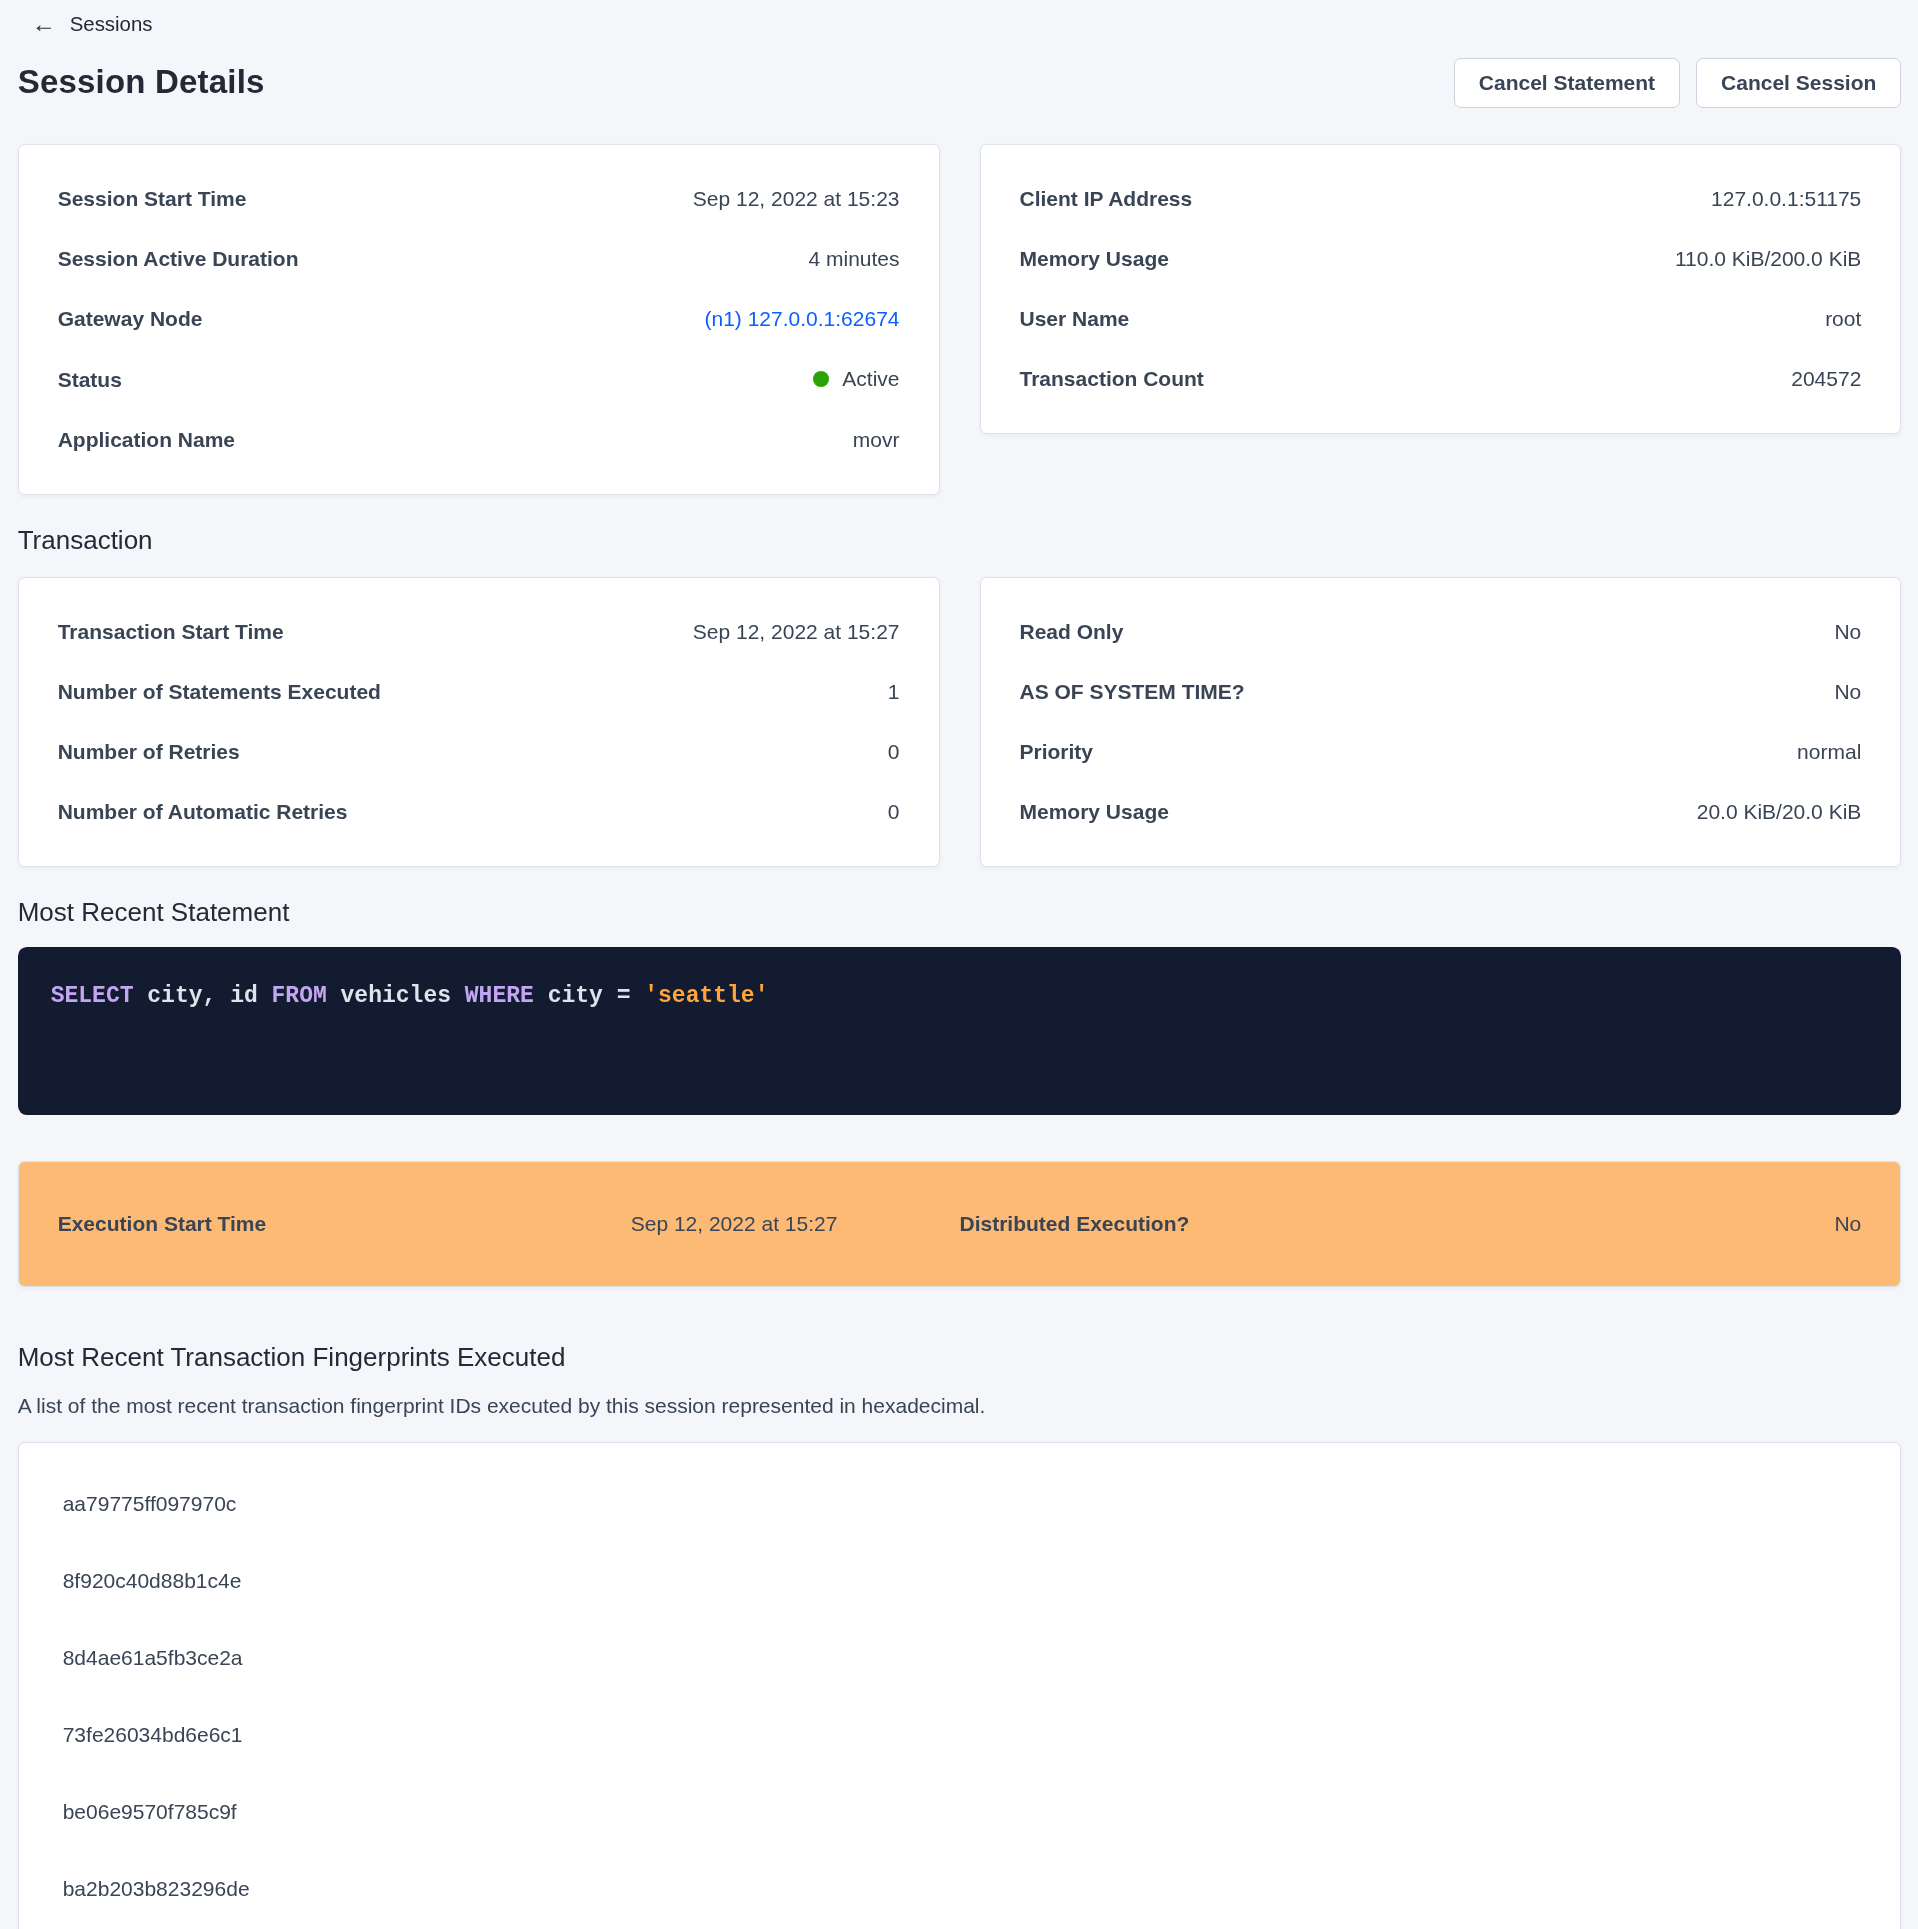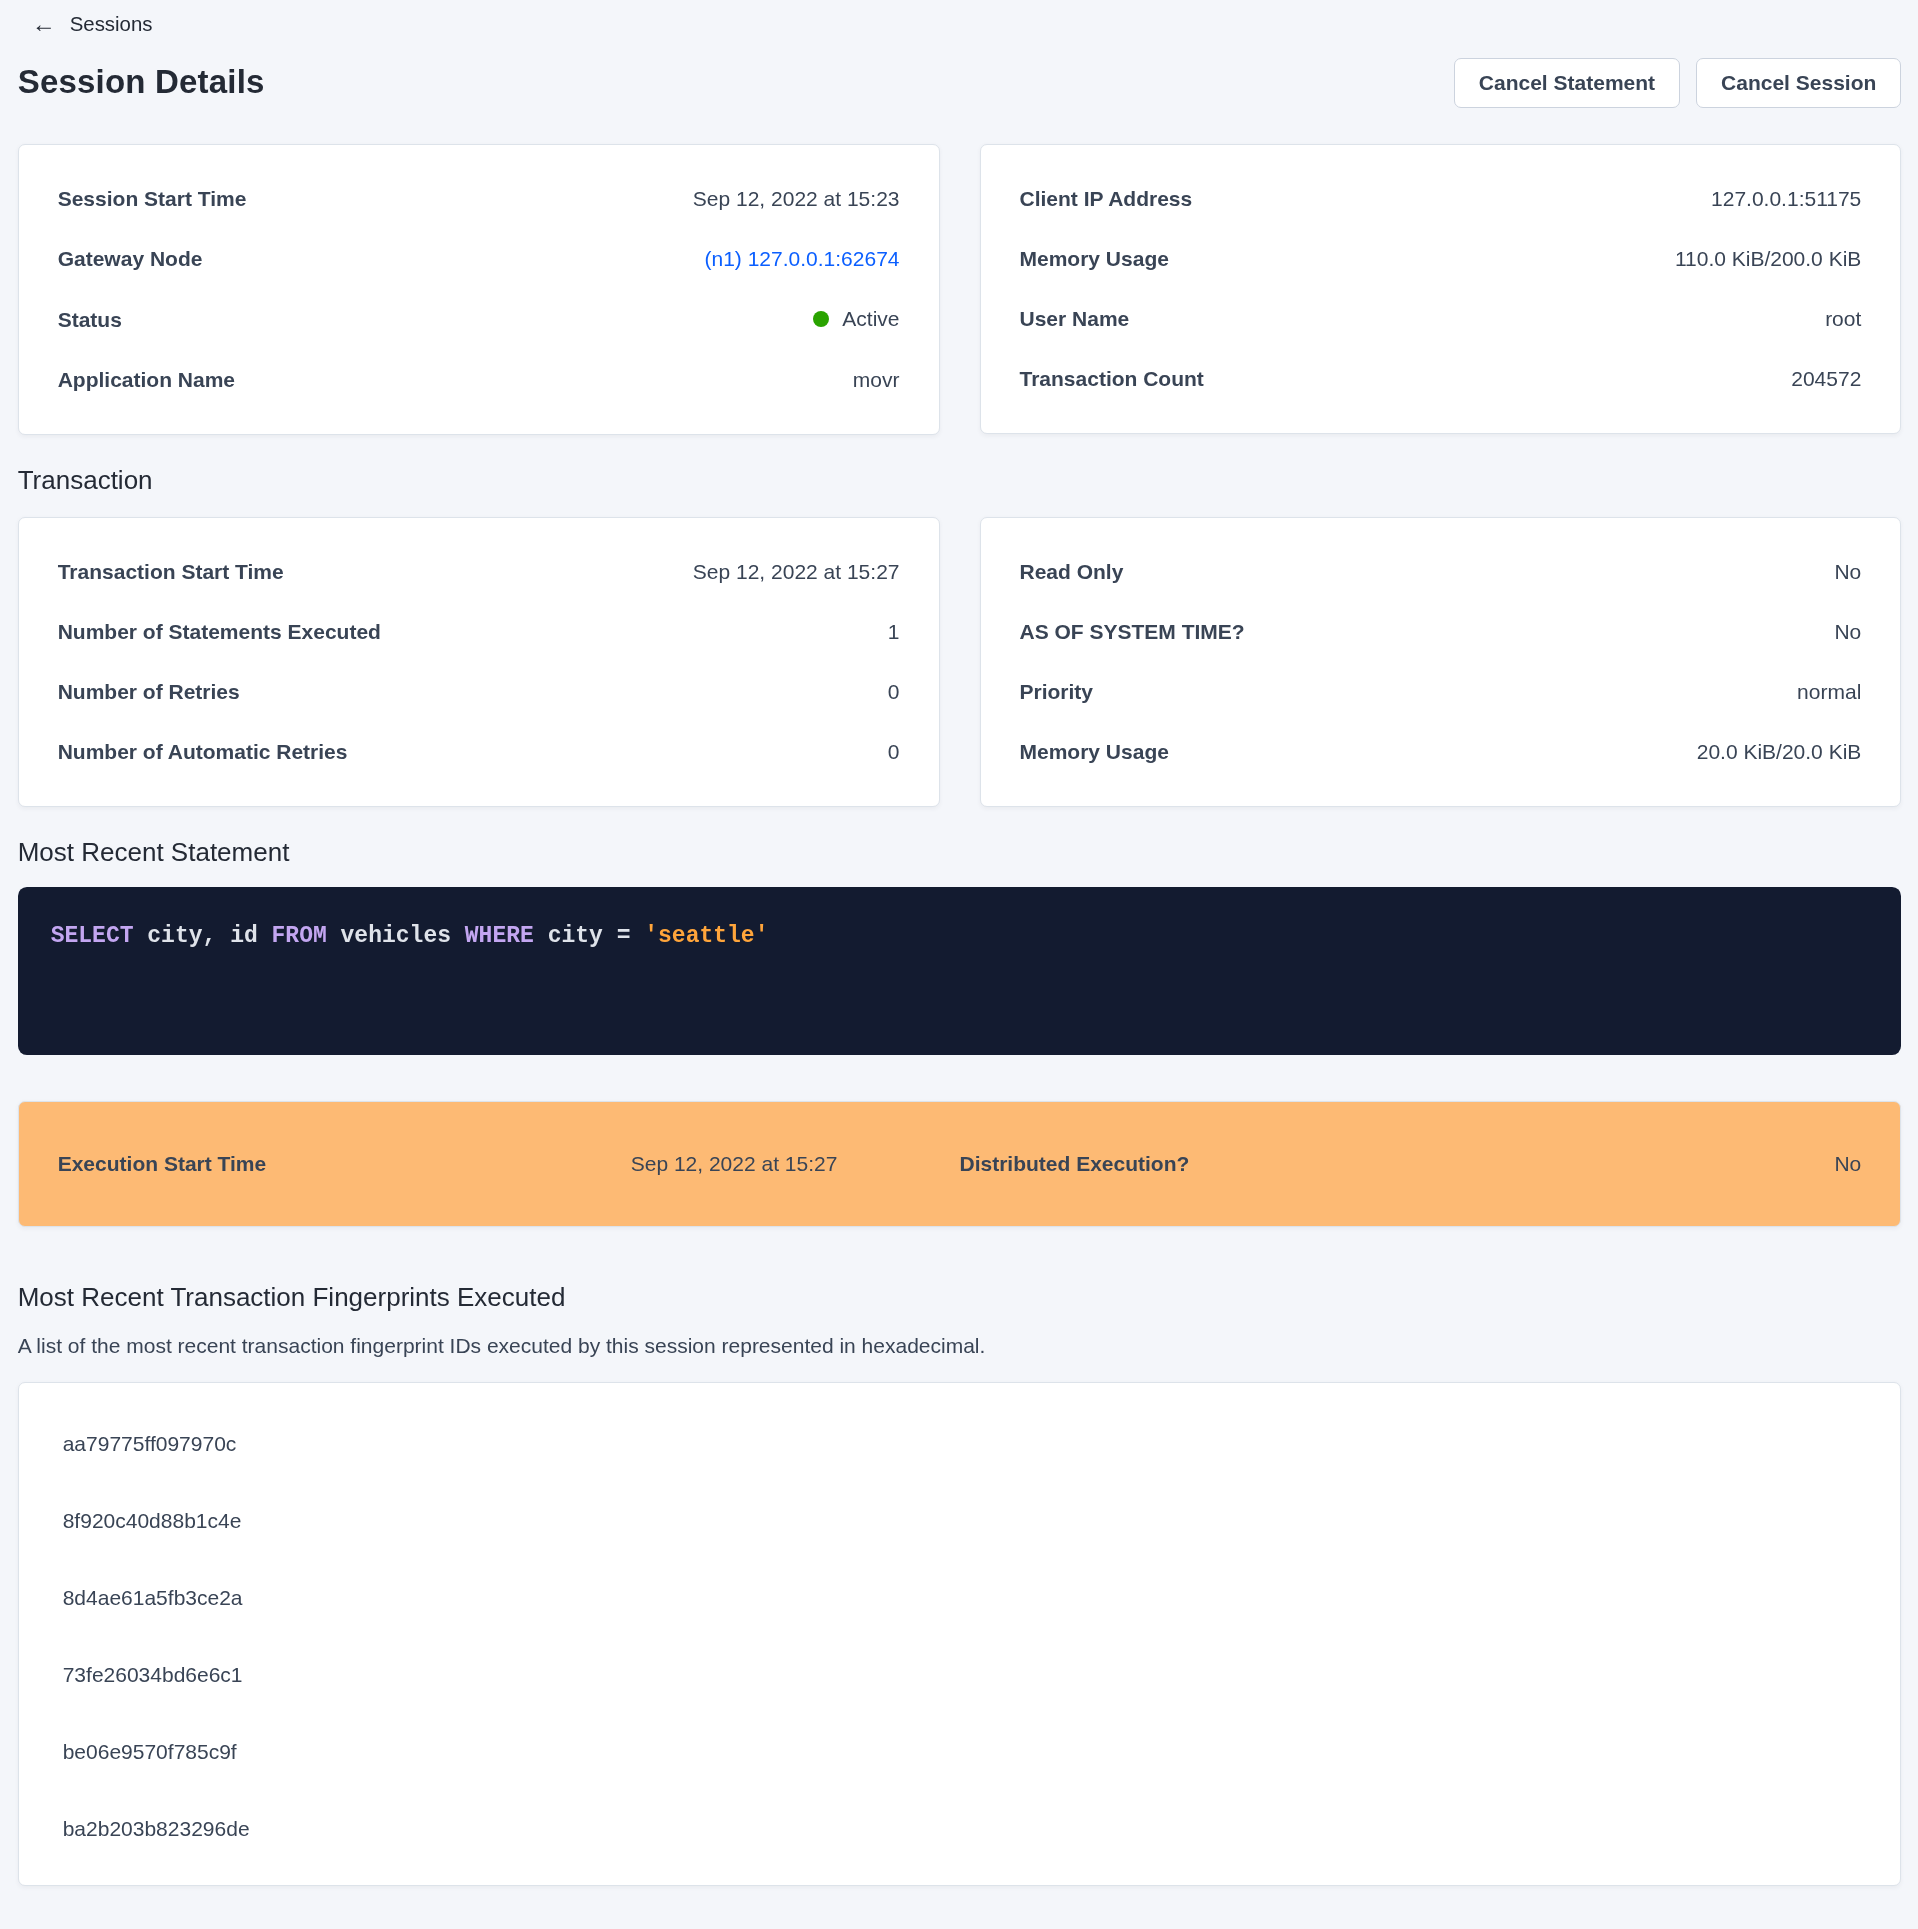--- a/index.html
+++ b/index.html
@@ -145,20 +145,24 @@
     </div>
   </div>
 
   <div class="cards-row summary">
     <div class="card">
       <div class="kv-row">
         <span class="kv-label">Session Start Time</span>
         <span class="kv-value">Sep 12, 2022 at 15:23</span>
       </div>
       <div class="kv-row">
+        <span class="kv-label">Session Active Duration</span>
+        <span class="kv-value">4 minutes</span>
+      </div>
+      <div class="kv-row">
         <span class="kv-label">Gateway Node</span>
         <a class="kv-value node-link">(n1) 127.0.0.1:62674</a>
       </div>
       <div class="kv-row">
         <span class="kv-label">Status</span>
         <span class="kv-value status-value">
           <span class="status-dot"></span>
           <span>Active</span>
         </span>
       </div>

